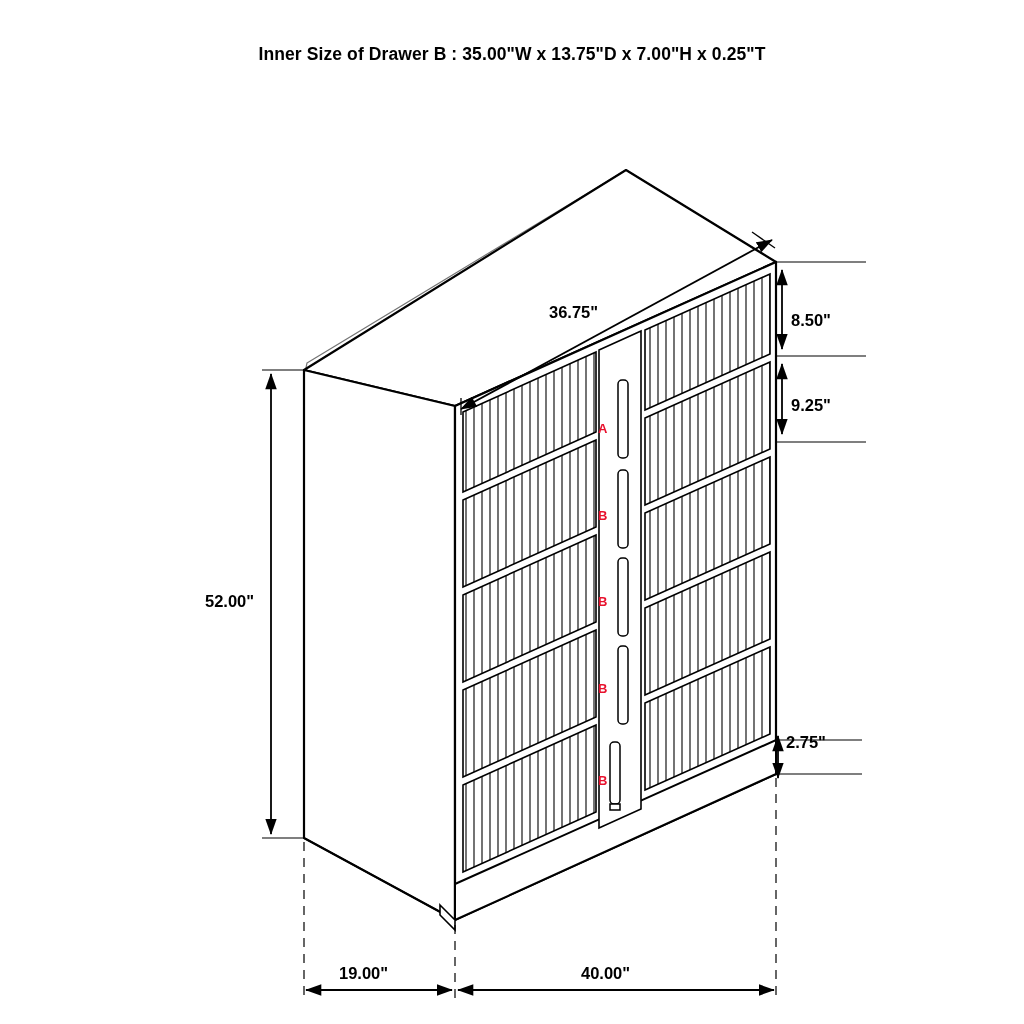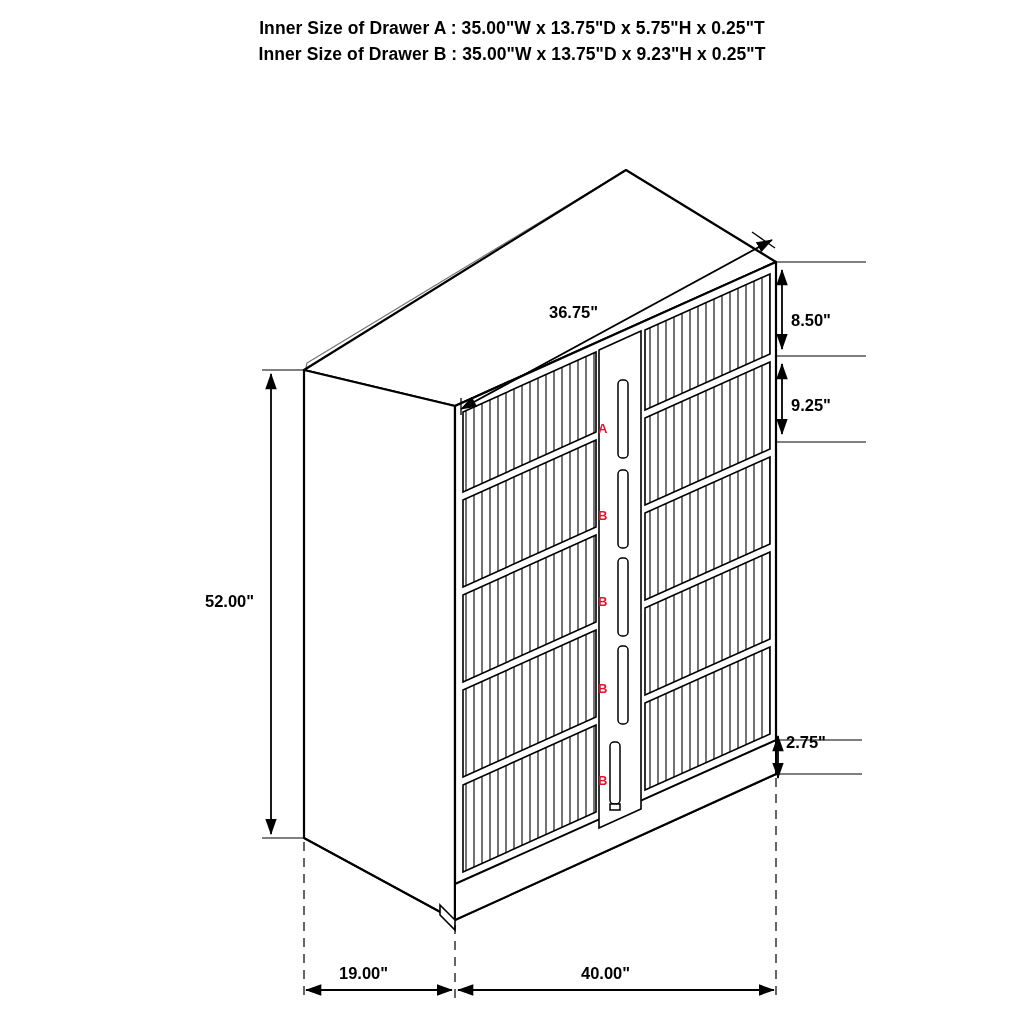--- a/index.html
+++ b/index.html
@@ -47,22 +47,21 @@
     font-size: 13px;
     color: #e8112d;
     white-space: nowrap;
   }
 </style>
 </head>
 <body>
 
 <div id="page">
 
-  <div class="hdr" id="hdr1">Inner Size of Drawer A : 35.00"W x 13.75"D x 5.75"H x 0.25"T</div>
-  <div class="hdr" id="hdr2">Inner Size of Drawer B : 35.00"W x 13.75"D x 9.23"H x 0.25"T</div>
+  <div class="hdr" id="hdr2">Inner Size of Drawer B : 35.00"W x 13.75"D x 7.00"H x 0.25"T</div>
 
   <div id="svg-wrap">
     <svg width="1024" height="1024" viewBox="0 0 1024 1024" xmlns="http://www.w3.org/2000/svg">
       <defs>
         <pattern id="ribs-front" width="8" height="8" patternUnits="userSpaceOnUse" patternTransform="rotate(0)">
           <rect width="8" height="8" fill="#ffffff"></rect>
           <line x1="2" y1="0" x2="2" y2="8" stroke="#000000" stroke-width="1.1"></line>
         </pattern>
         <pattern id="ribs-side" width="7" height="7" patternUnits="userSpaceOnUse">
           <rect width="7" height="7" fill="#ffffff"></rect>

